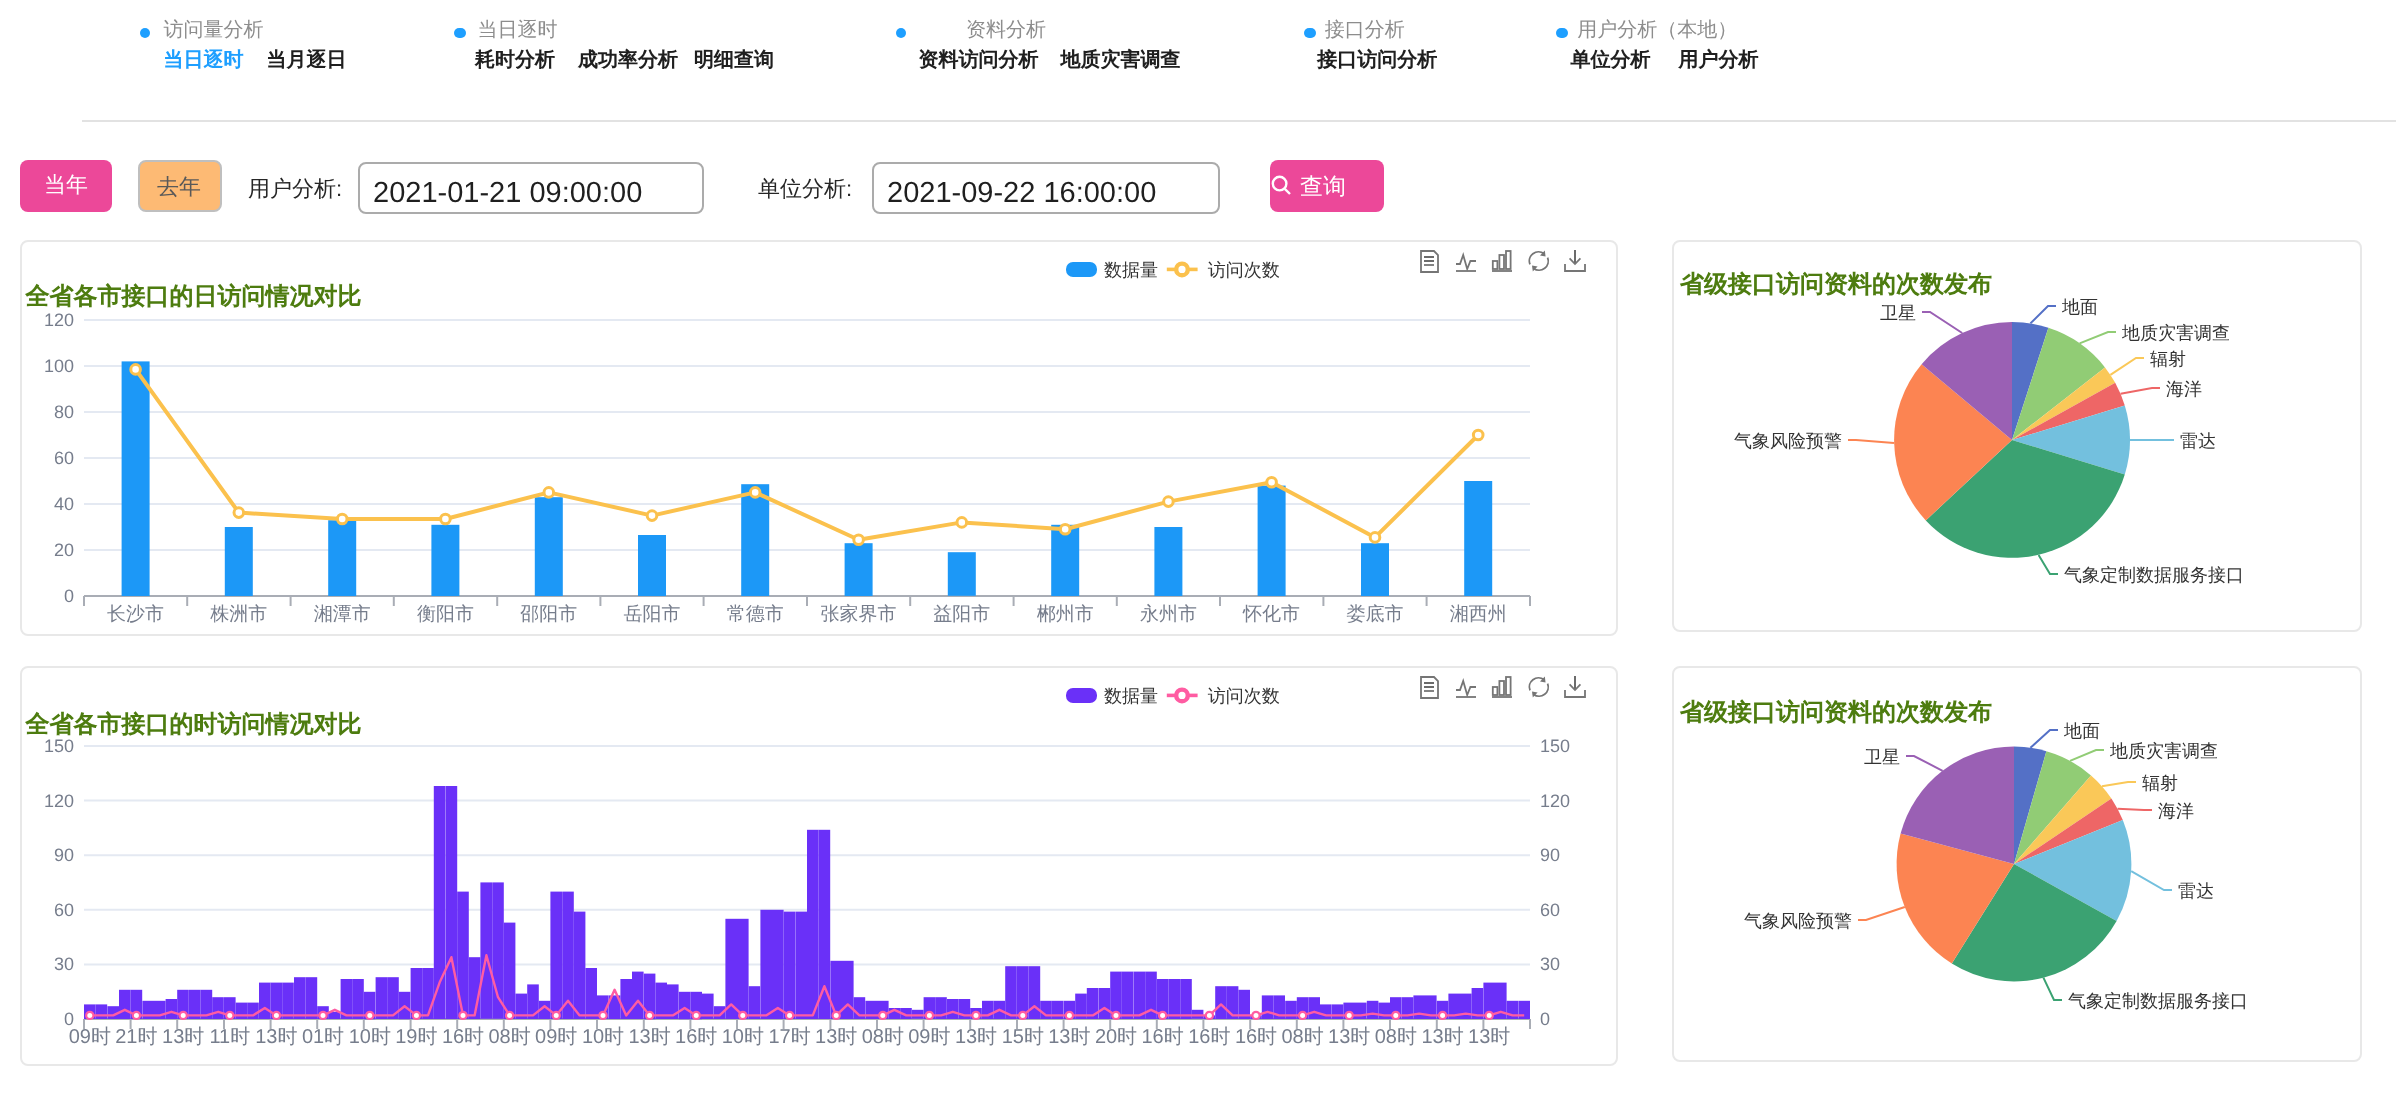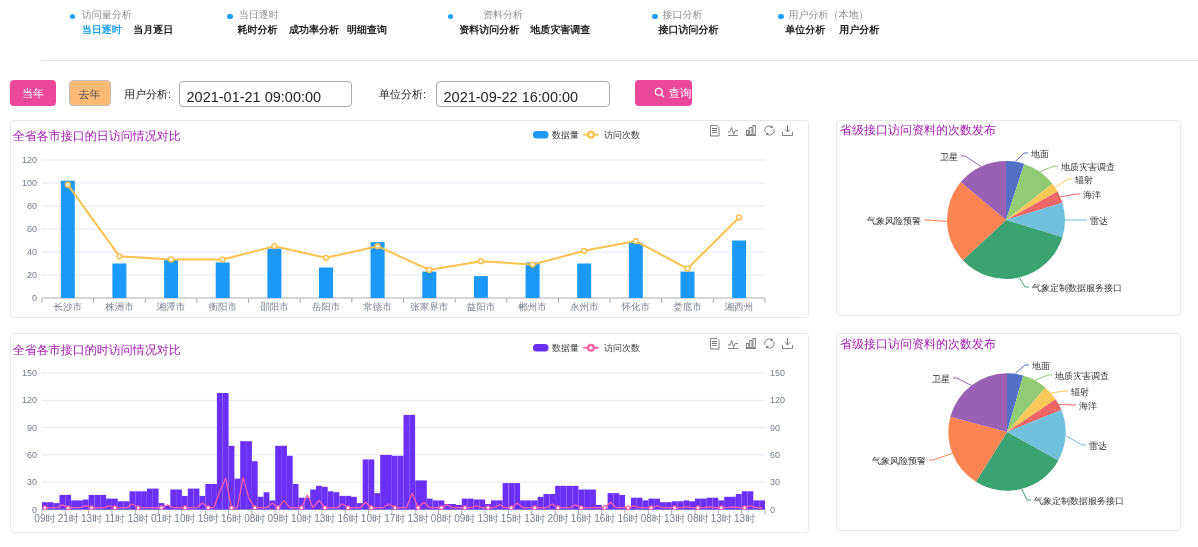--- a/index.html
+++ b/index.html
@@ -5,25 +5,25 @@
 html,body { width:1198px; height:547px; background:#fff; font-family:"Liberation Sans",sans-serif; position:relative; overflow:hidden; }
 svg text { font-family:"Liberation Sans",sans-serif; }
 .nav { position:absolute; left:0; top:0; width:1198px; height:61px; border-bottom:1px solid #E2E2E2; background:#fff;margin-left:41px; }
 .dot { position:absolute; top:13.5px; width:5.5px; height:5.5px; border-radius:50%; background:#1E9FFF; }
 .gt { position:absolute; top:7.5px; font-size:10px; color:#8d8d8d; white-space:nowrap; }
 .st { position:absolute; top:23px; font-size:10px; color:#1f1f1f; font-weight:700; white-space:nowrap; }
 .st.on { color:#1E9FFF; }
 .btn { position:absolute; top:80px; height:26px; line-height:26px; text-align:center; font-size:11px; border-radius:4px; }
 .blue { background:#ec4899; color:#fff; }
 .white { background:#fdba74; color:#595959; border:1px solid #bfbfbf; }
-.qbtn { display:flex; align-items:center; justify-content:flex-end; line-height:normal; font-size:11.5px; }
+.qbtn { display:flex; align-items:center; justify-content:flex-start; line-height:normal; font-size:11.5px; }
 .flabel { position:absolute; top:87px; font-size:11px; color:#262626; }
 .input { position:absolute; top:81px; height:25.5px; line-height:31px; border:1px solid #ababab; border-radius:4px; font-size:14.5px; color:#1f1f1f; padding-left:7px; background:#fff; overflow:hidden; }
 .panel { position:absolute; background:#fff; border:1px solid #E8E8E8; border-radius:4px; }
-.ptitle { position:absolute; font-weight:400; color:#a21caf; white-space:nowrap; font-size:12px; }
+.ptitle { position:absolute; font-weight:700; color:#4d7c0f; white-space:nowrap; font-size:12px;margin-top:12px; }
 </style></head>
 <body>
 <div class="nav">
     <div class="dot" style="left:28.8px"></div>
     <div class="gt" style="left:40.8px">访问量分析</div>
     <div class="st on" style="left:40.8px">当日逐时</div>
     <div class="st" style="left:92.3px">当月逐日</div>
     <div class="dot" style="left:186.3px"></div>
     <div class="gt" style="left:197.8px">当日逐时</div>
     <div class="st" style="left:196.5px">耗时分析</div>

